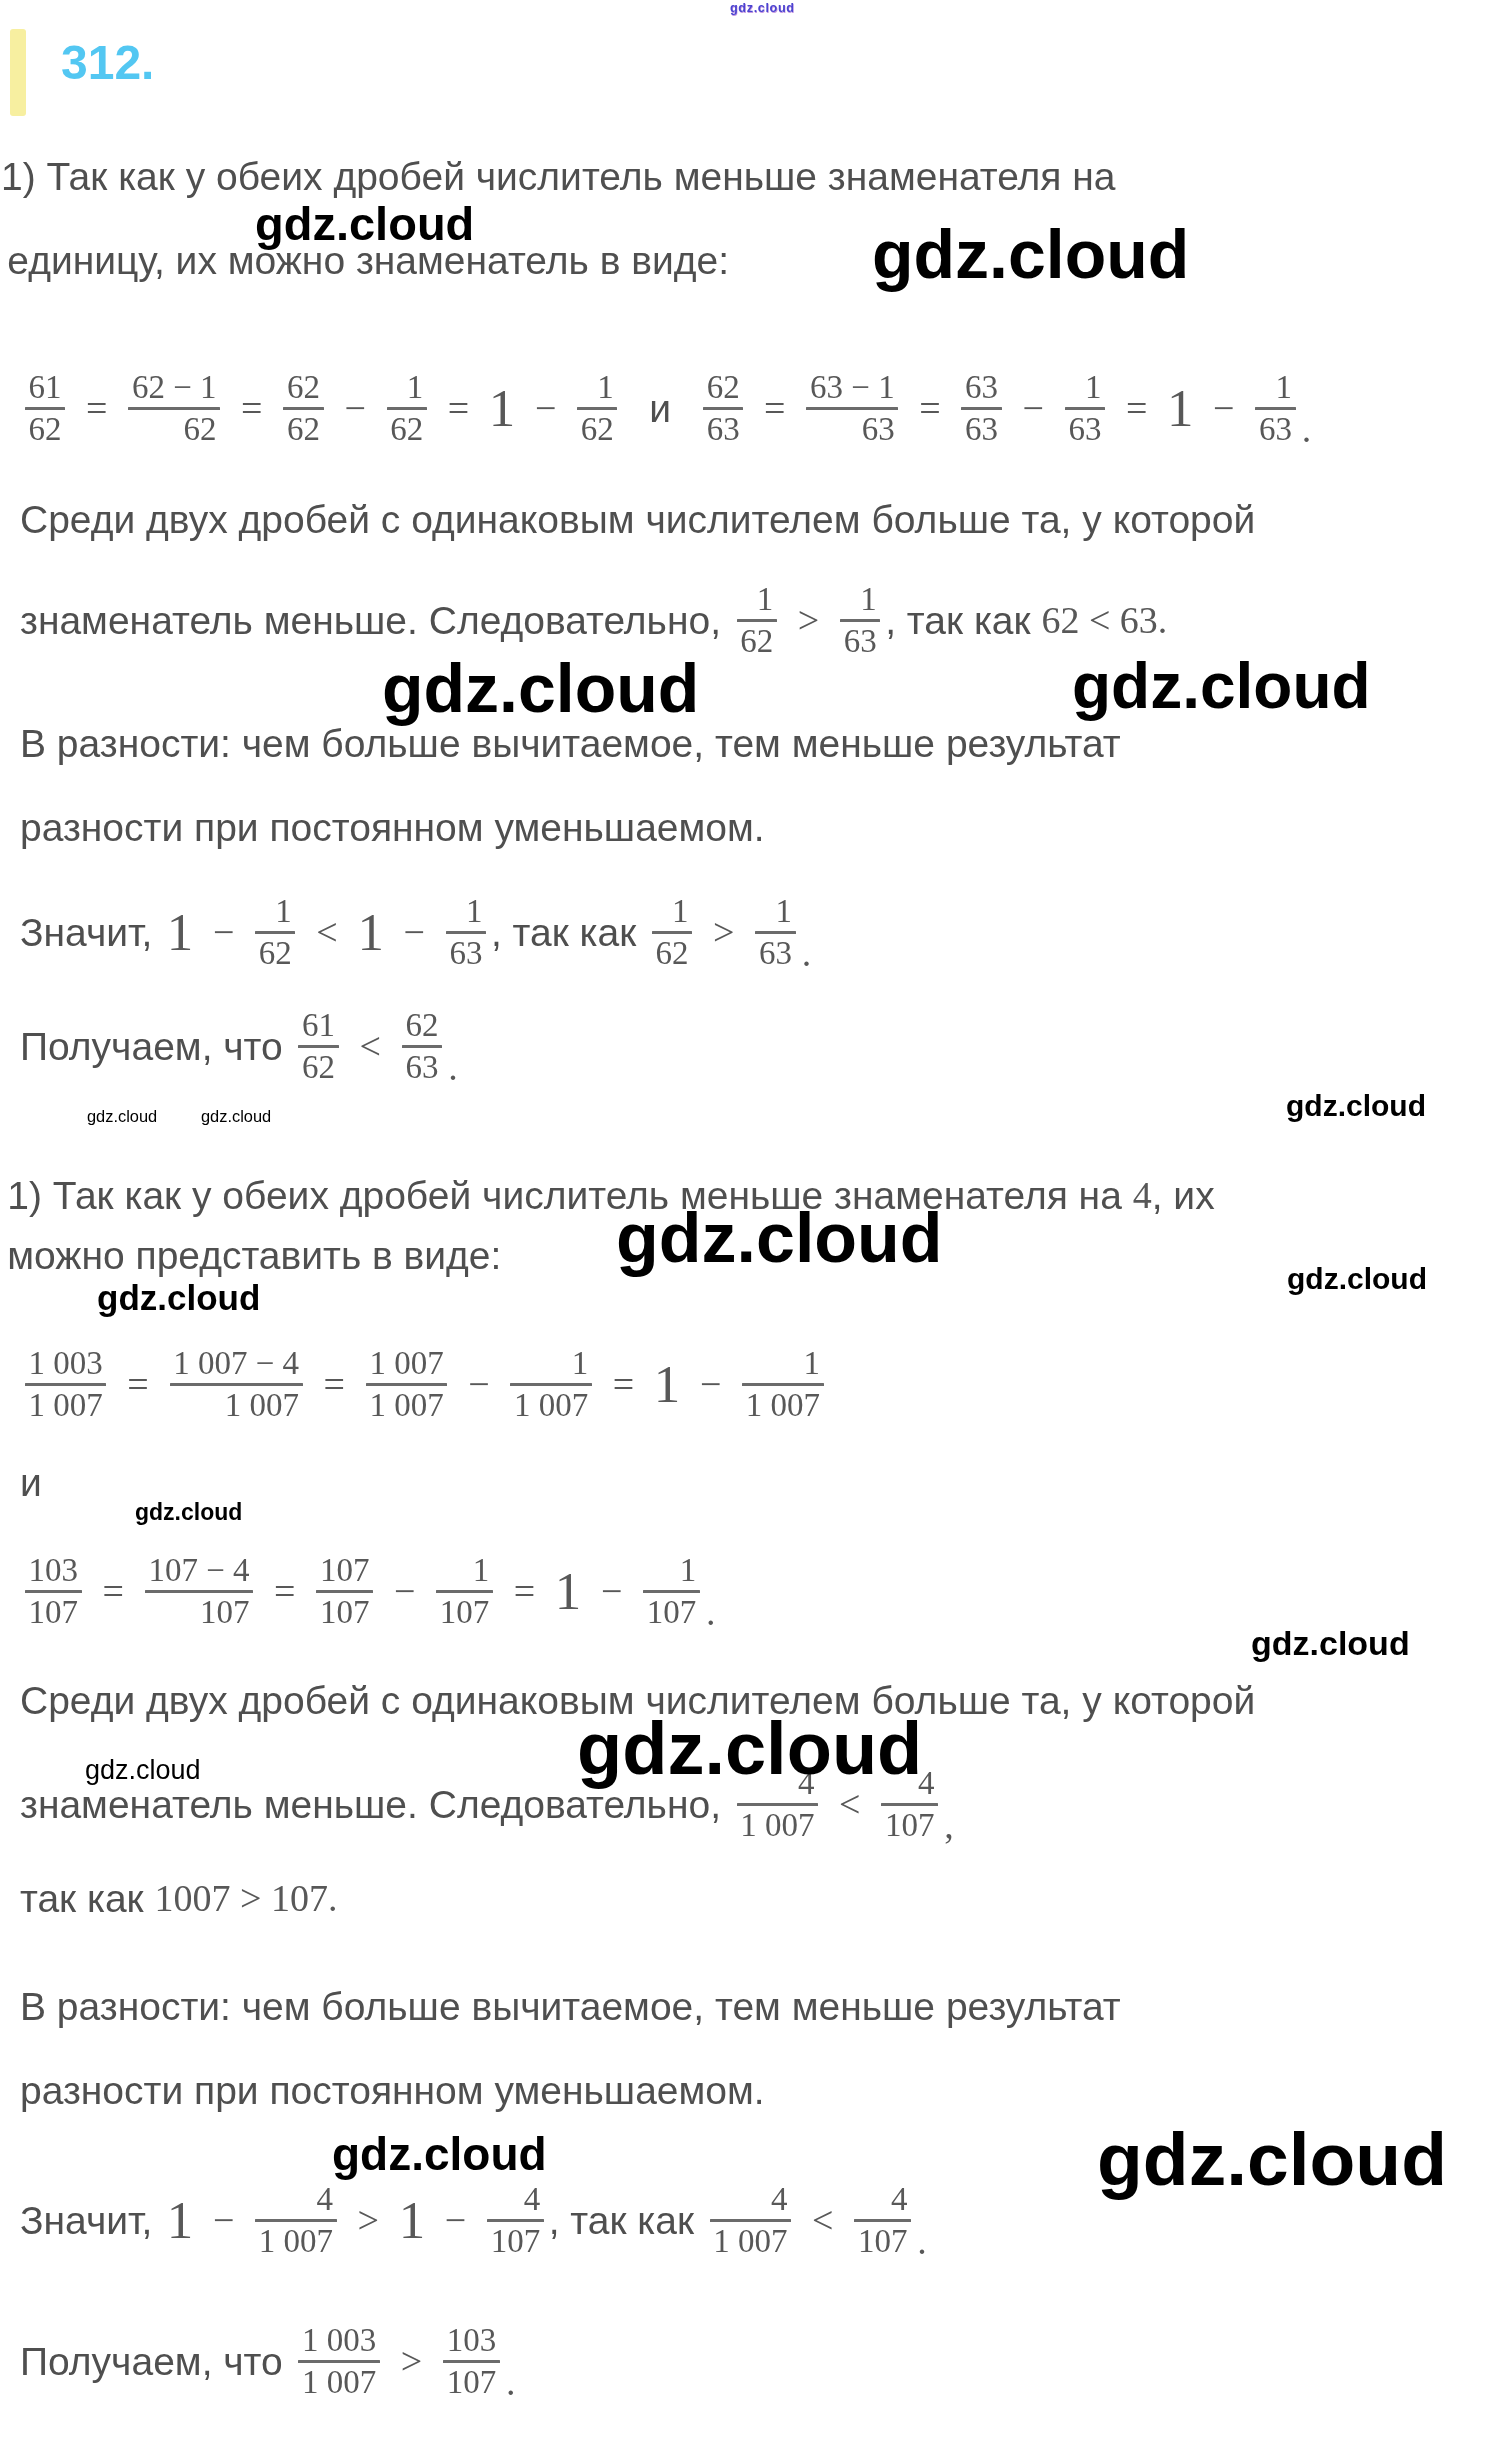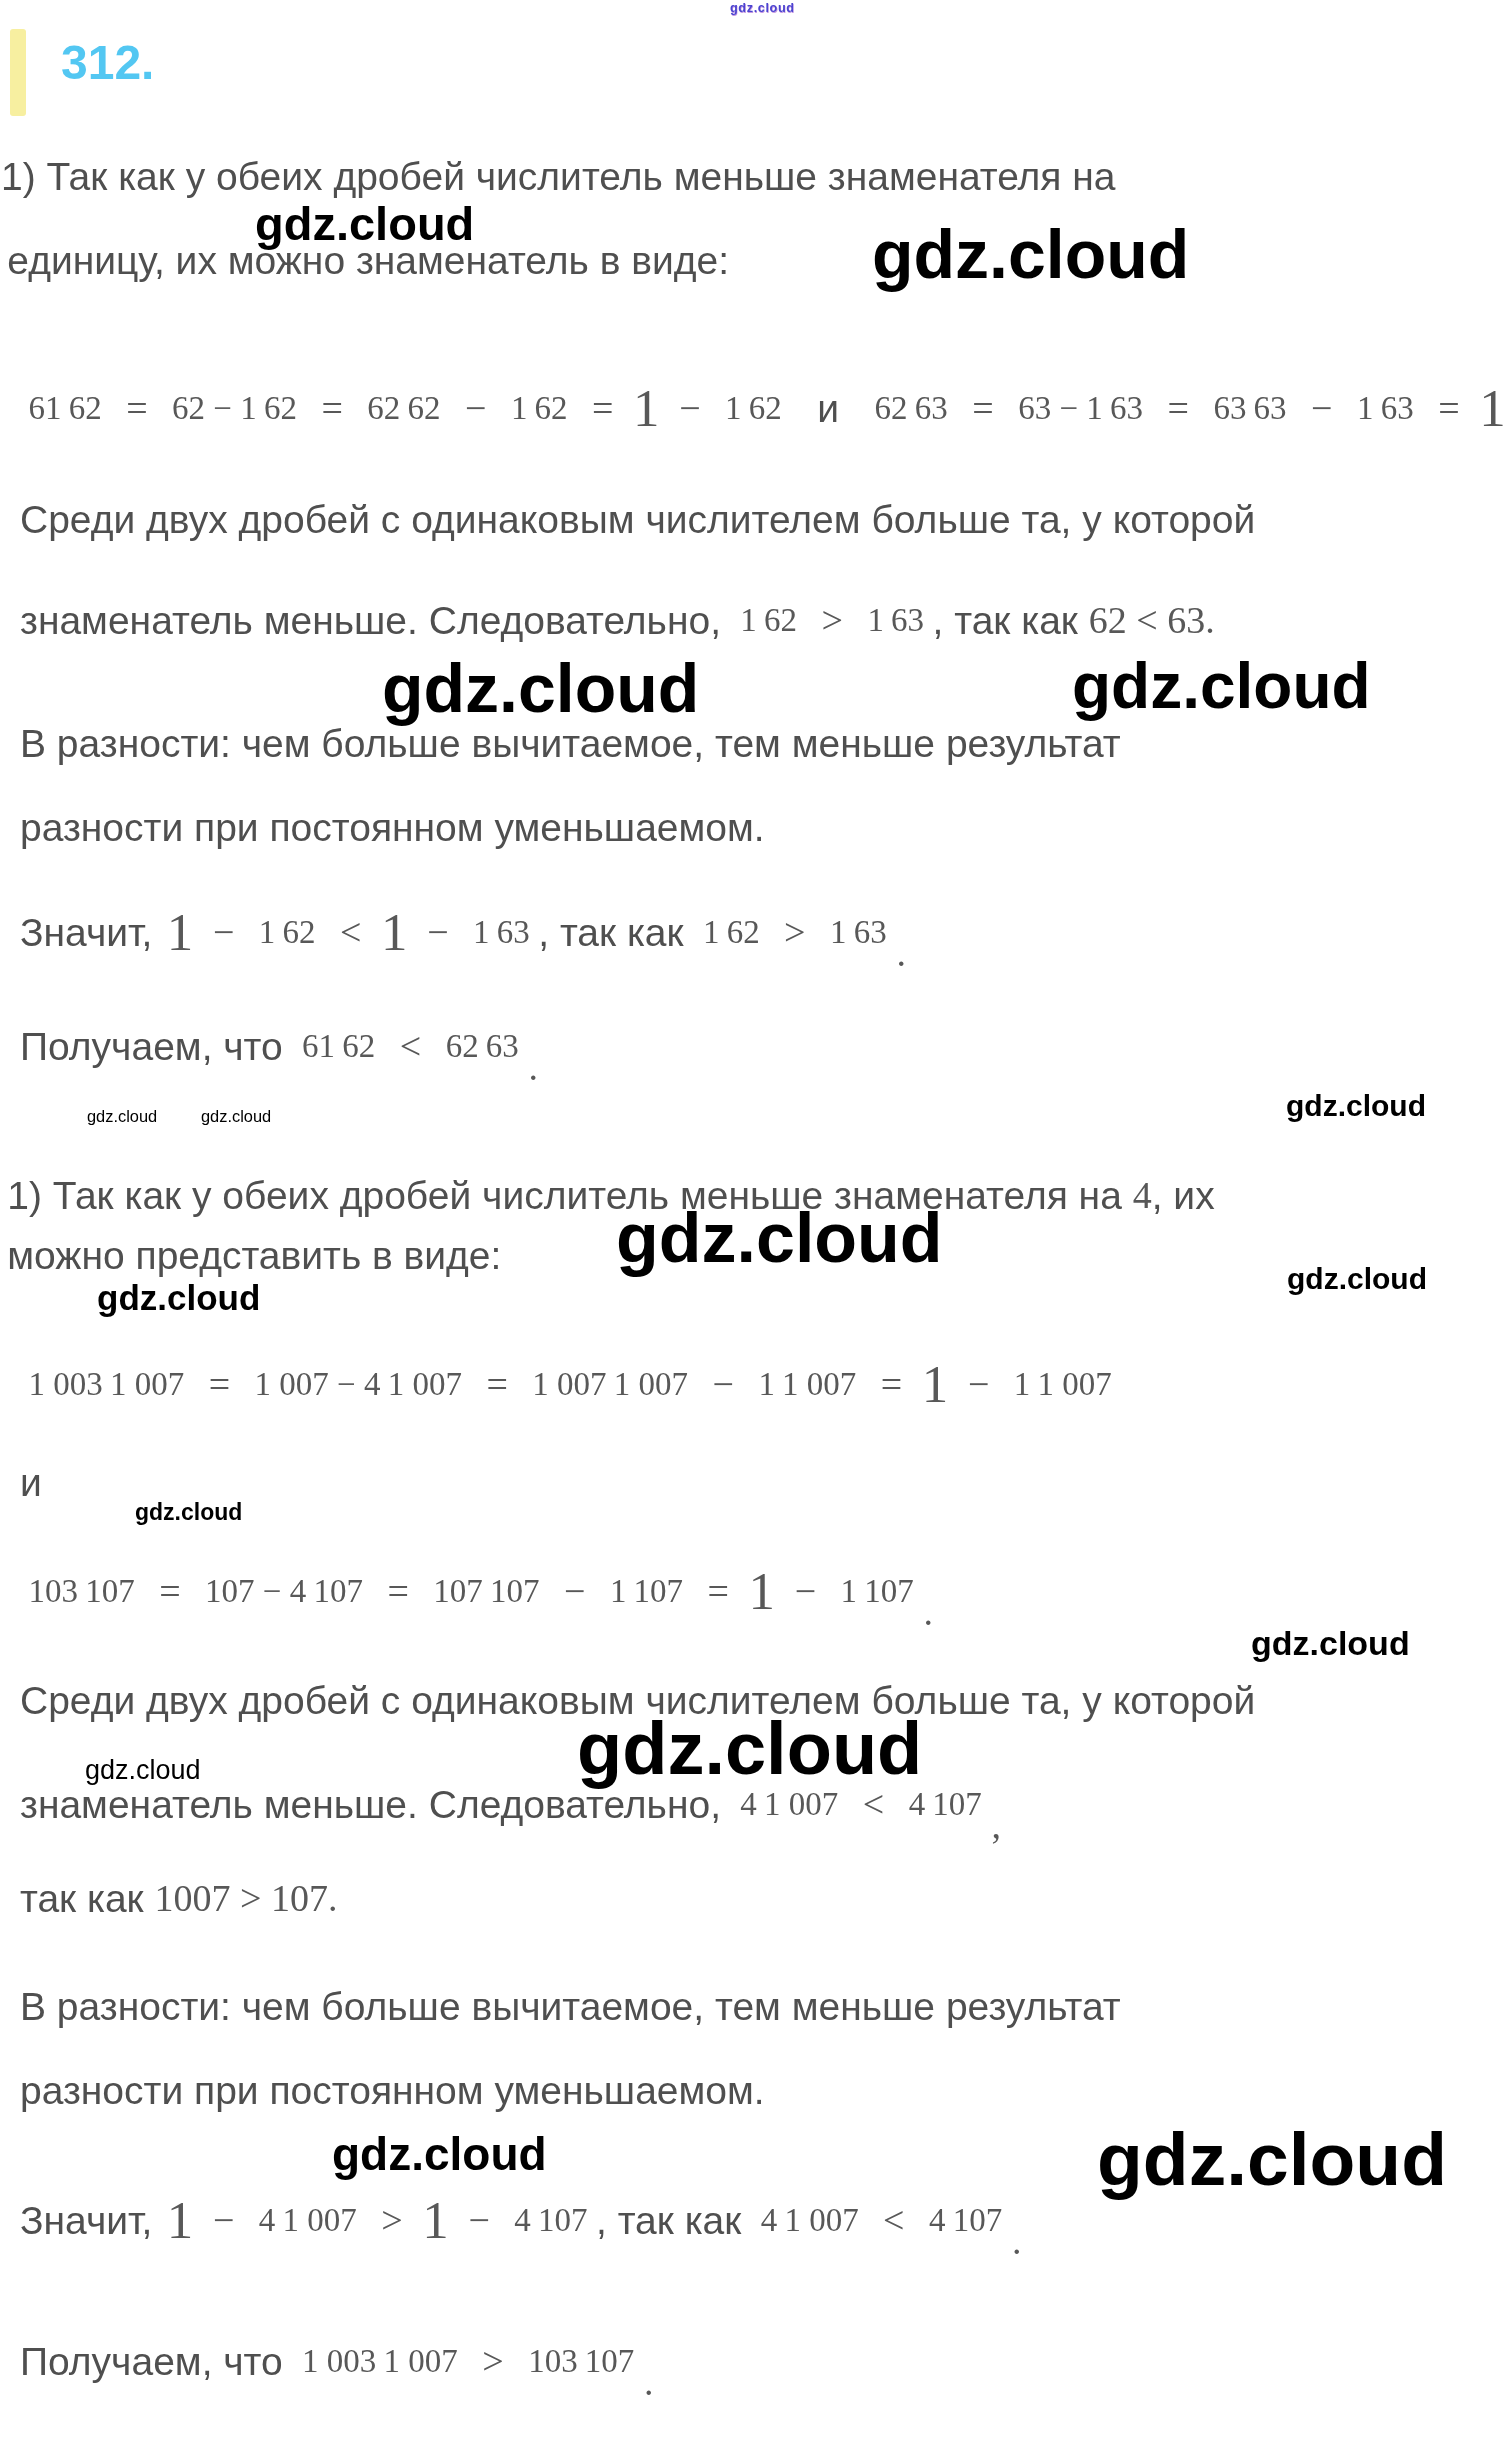--- a/index.html
+++ b/index.html
@@ -43,21 +43,21 @@
   [data-line="poluchaem2"]{left:20px;top:2310px;height:103px}
 
   
   .txt{line-height:53px}
   .mnum{font-family:"Liberation Serif",serif;font-size:38px;color:#585858;line-height:53px}
   .op{font-family:"Liberation Serif",serif;font-size:38px;color:#585858;margin:0 16px;line-height:53px}
   .one{font-family:"Liberation Serif",serif;font-size:53px;color:#585858;margin:0 3.6px;line-height:61px}
   .conj{margin:0 27px;line-height:53px}
   .punct{font-family:"Liberation Serif",serif;font-size:38px;color:#585858;line-height:53px;
          transform:translateY(20.6px);margin-left:1.2px}
-  .frac{display:inline-flex;flex-direction:row;align-items:center;margin:0 4.9px;
+  .frac{display:inline-flex;flex-direction:column;align-items:flex-end;margin:0 4.9px;
         font-family:"Liberation Serif",serif;color:#585858}
   .fnum,.fden{font-size:33px;line-height:1.12;padding:0 3.6px;white-space:pre}
   .fbar{align-self:stretch;height:3.6px;background:#6b6b6b;margin:1.2px 0;border-radius:0.6px}
 
   
   .wm{position:absolute;font-family:Liberation Sans, sans-serif;font-weight:700;color:#000;
       white-space:nowrap;line-height:1}
   .wm-top{left:730px;top:1.8px;font-size:12.7px;color:#4b44d0;
           text-shadow:0.6px 0.6px 0 rgba(150,70,200,0.55);letter-spacing:0.6px}
   .wm-p1-left{left:255px;top:200px;font-size:47px;font-weight:600}

